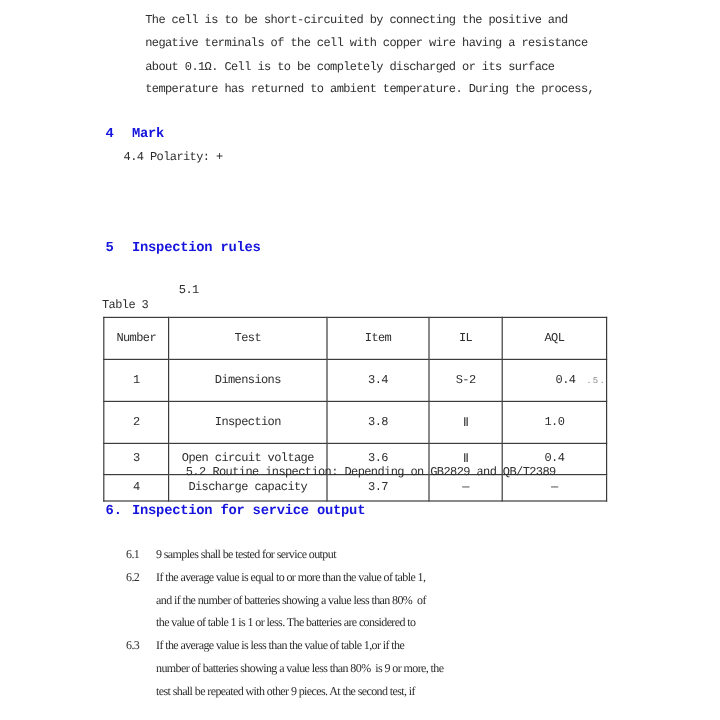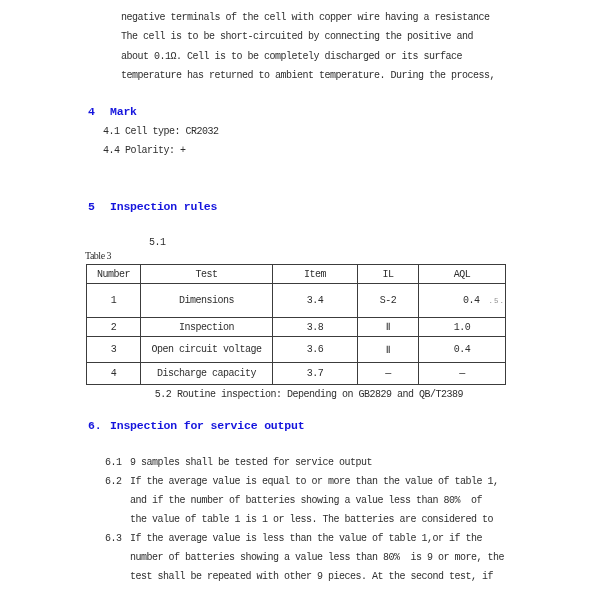--- a/index.html
+++ b/index.html
@@ -22,68 +22,67 @@
     display: flex;
     font-size: 11.5px;
     font-weight: bold;
     letter-spacing: -0.2px;
     color: #1414dd;
     white-space: pre;
   }
   .heading .hnum { width: 22px; flex: 0 0 22px; }
   .numbered-item { display: flex; }
   .numbered-item .inum { width: 28px; flex: 0 0 28px; margin-left: 44px; }
-  .sec6-item { display: flex; }
+  .sec6-item { display: flex; font-family: Liberation Serif, serif; }
   .sec6-item .inum { width: 25px; flex: 0 0 25px; }
   .sec6-item .line { line-height: 19px; }
-  .caption { font-size: 10px; letter-spacing: -0.5px; white-space: pre; font-family: Liberation Serif, serif; }
+  .caption { font-size: 10px; letter-spacing: -0.5px; white-space: pre; }
   table.spec {
     border-collapse: collapse;
     table-layout: fixed;
     font-size: 10px;
     letter-spacing: -0.5px;
   }
   table.spec td, table.spec th {
     border: 1px solid #3c3c3c;
     text-align: center;
     vertical-align: middle;
     font-weight: normal;
     padding: 0;
     overflow: hidden;
     white-space: pre;
   }
-  tr.h23 { height: 19px; }
+  tr.h23 { height: 35px; }
   tr.h26 { height: 26px; }
   tr.h22 { height: 22px; }
   .aql-note {
     font-size: 7.5px;
     color: #8f8f8f;
     margin-left: 9px;
     letter-spacing: 1px;
   }
 </style>
 </head>
 <body>
 
 <div>
 
   <div class="abs" style="left:121px; top:8px;">
+    <div class="line">The cell is to be short-circuited by connecting the positive and</div>
     <div class="line">negative terminals of the cell with copper wire having a resistance</div>
-    <div class="line">The cell is to be short-circuited by connecting the positive and</div>
     <div class="line">about 0.1Ω. Cell is to be completely discharged or its surface</div>
     <div class="line">temperature has returned to ambient temperature. During the process,</div>
   </div>
 
   <div class="abs heading" style="left:88px; top:105px;">
     <span class="hnum">4</span>
     <span>Mark</span>
   </div>
 
   <div class="abs" style="left:103px; top:122px;">
-    <div class="line">4.1 Cell type: CR2032</div>
     <div class="line">4.4 Polarity: +</div>
   </div>
 
   <div class="abs heading" style="left:88px; top:200px;">
     <span class="hnum">5</span>
     <span>Inspection rules</span>
   </div>
 
   <div class="abs numbered-item" style="left:105px; top:233px;">
     <span class="inum line">5.1</span>

